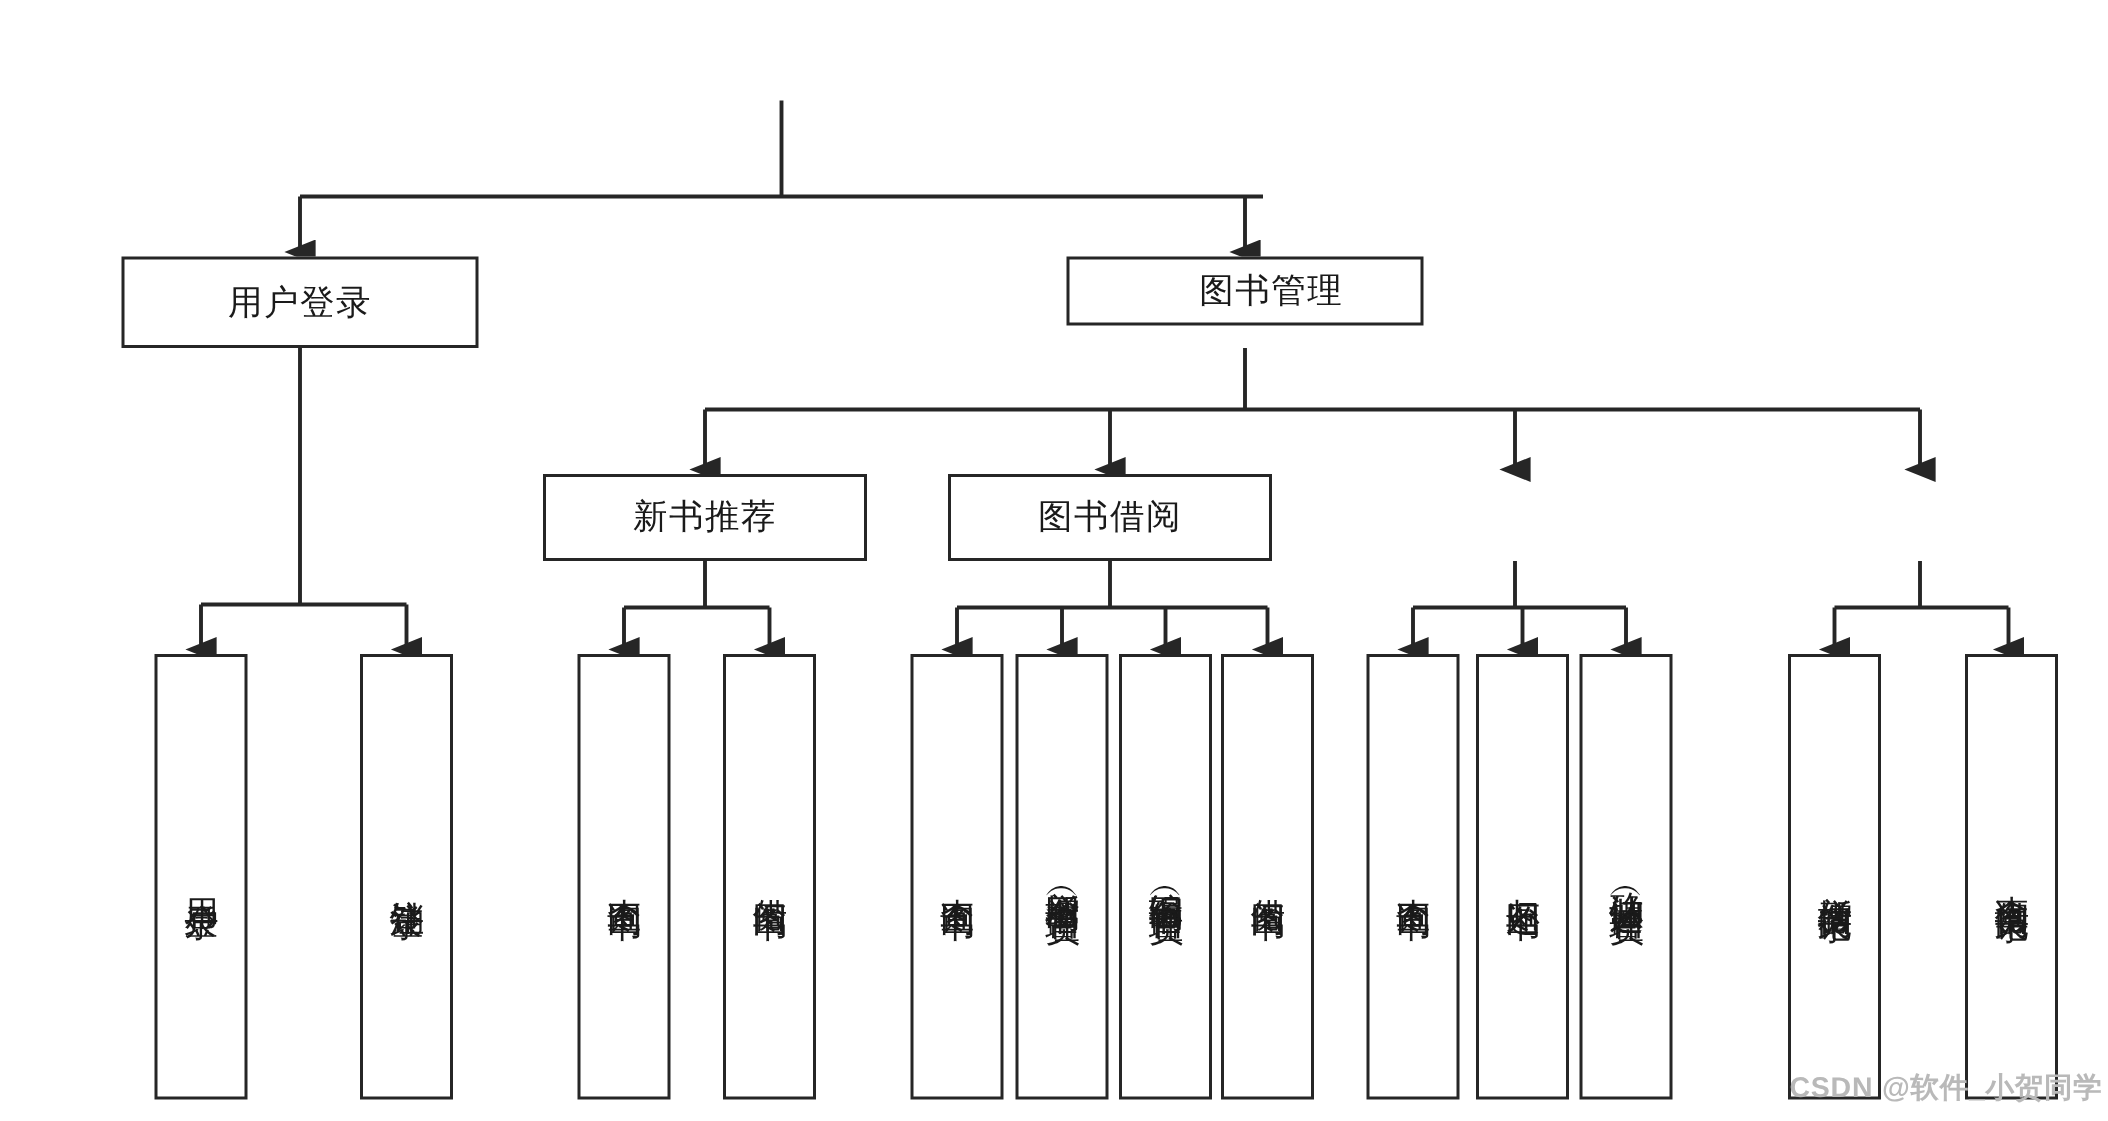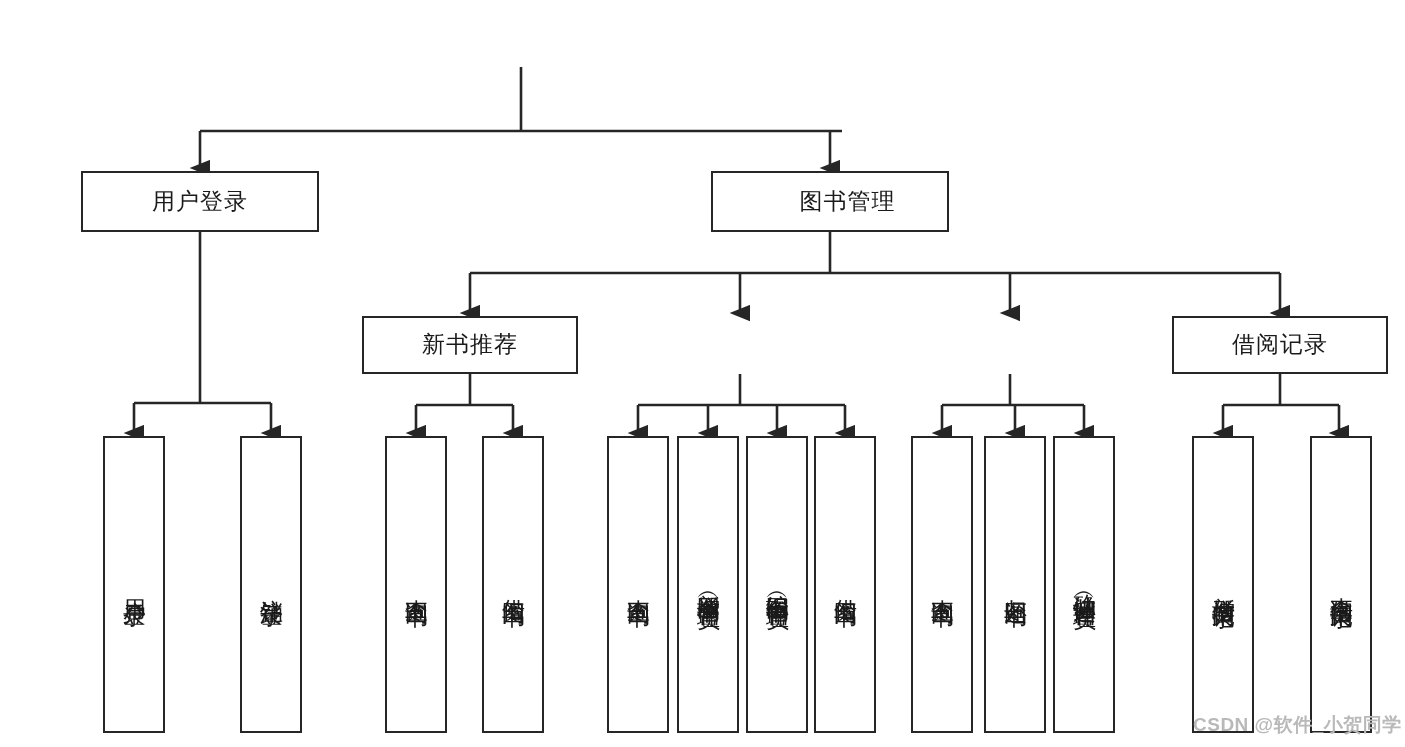--- a/index.html
+++ b/index.html
@@ -118,29 +118,29 @@
       <path d="M1223,405 L1339,405"></path>
       <path d="M1223,405 L1223,433" marker-end="url(#arrow)"></path>
       <path d="M1339,405 L1339,433" marker-end="url(#arrow)"></path>
     </g>
   </svg>
 
 
   <div class="node horiz" style="left:81px; top:171px; width:238px; height:61px;">
     <span>用户登录</span>
   </div>
-  <div class="node horiz" style="left:711px; top:171px; width:238px; height:61px;padding-left:35px;">
+  <div class="node horiz" style="left:711px; top:171px; width:238px; height:46px;padding-left:35px;">
     <span>图书管理</span>
   </div>
 
   <div class="node horiz" style="left:362px; top:316px; width:216px; height:58px;">
     <span>新书推荐</span>
   </div>
-  <div class="node horiz" style="left:1172px; top:316px; width:216px; height:58px;">
-    <span>借阅记录</span>
+  <div class="node horiz" style="left:632px; top:316px; width:216px; height:58px;">
+    <span>图书借阅</span>
   </div>
 
   <div class="node leaf" style="left:103px; top:436px; width:62px; height:297px;">
     <span class="vtext">用户登录</span>
   </div>
   <div class="node leaf" style="left:240px; top:436px; width:62px; height:297px;">
     <span class="vtext">注销登录</span>
   </div>
 
   <div class="node leaf" style="left:385px; top:436px; width:62px; height:297px;">

